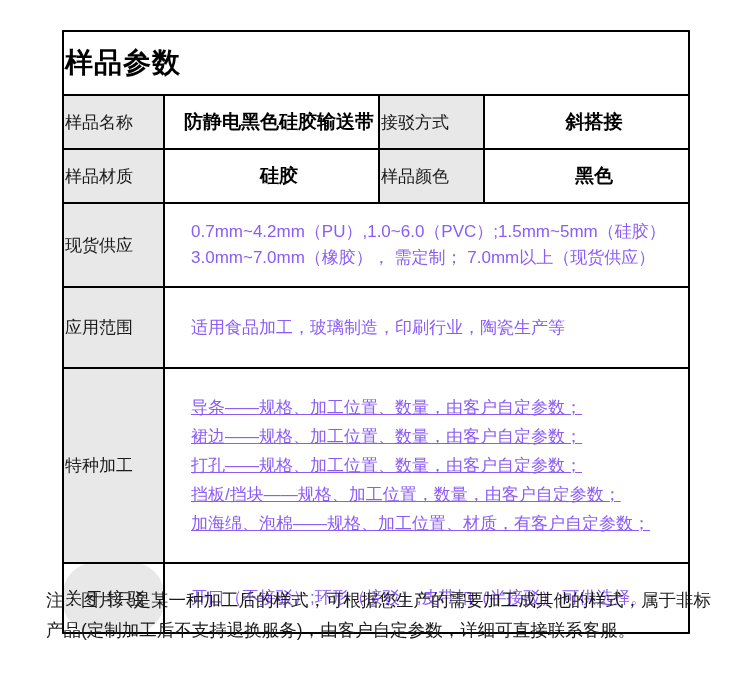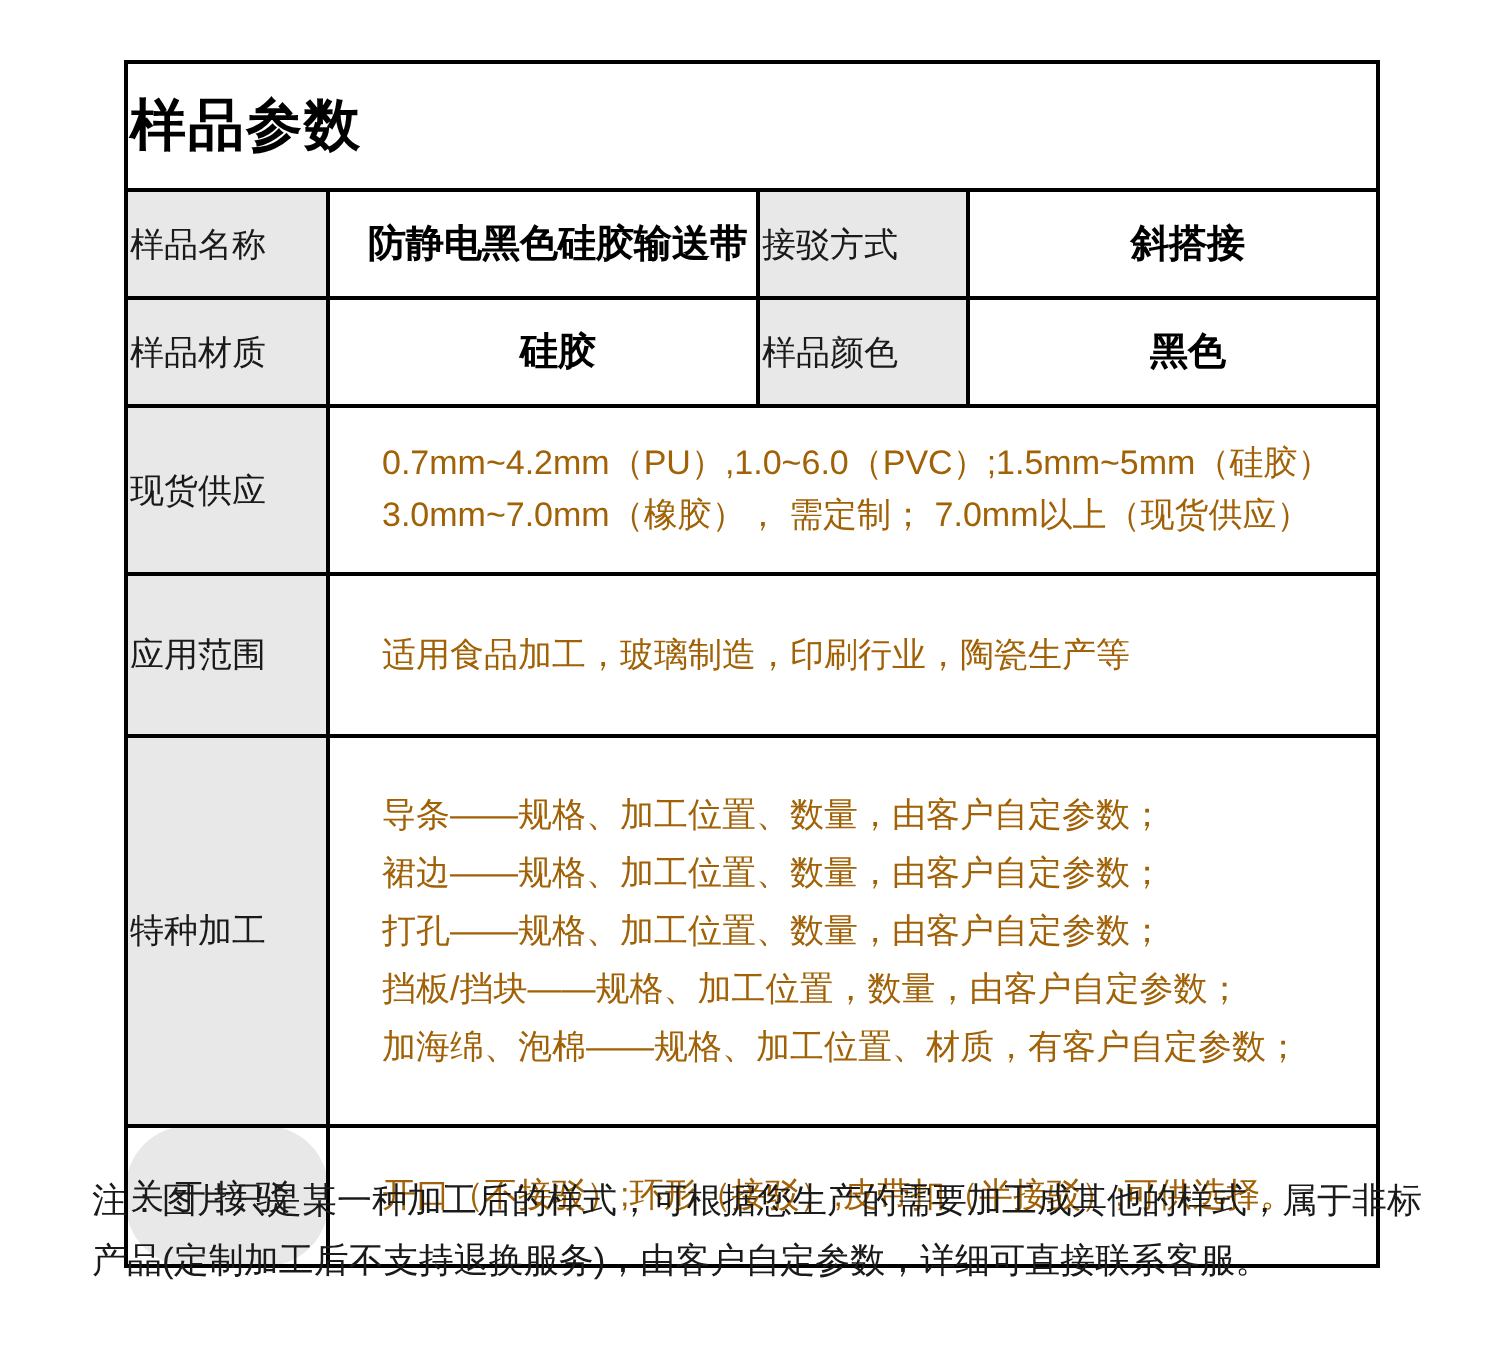--- a/index.html
+++ b/index.html
@@ -51,25 +51,26 @@
     text-align: center;
     font-size: 19px;
     font-weight: bold;
     color: #000000;
     padding-left: 16px;
   }
   .content-cell {
     padding: 8px 10px 8px 26px;
     font-size: 17px;
     line-height: 26px;
-    color: #a16207;
+    color: #8b5cf6;
     text-align: left;
   }
   .content-cell.wide-lines {
     line-height: 29px;
+    text-decoration: underline;
   }
   tr.r-small td   { height: 50px; }
   tr.r-thick td   { height: 66px; }
   tr.r-app td     { height: 63px; }
   tr.r-special td { height: 177px; }
   tr.r-joint td   { height: 52px; }
   .footnote {
     position: absolute;
     left: 46px;
     top: 585px;

